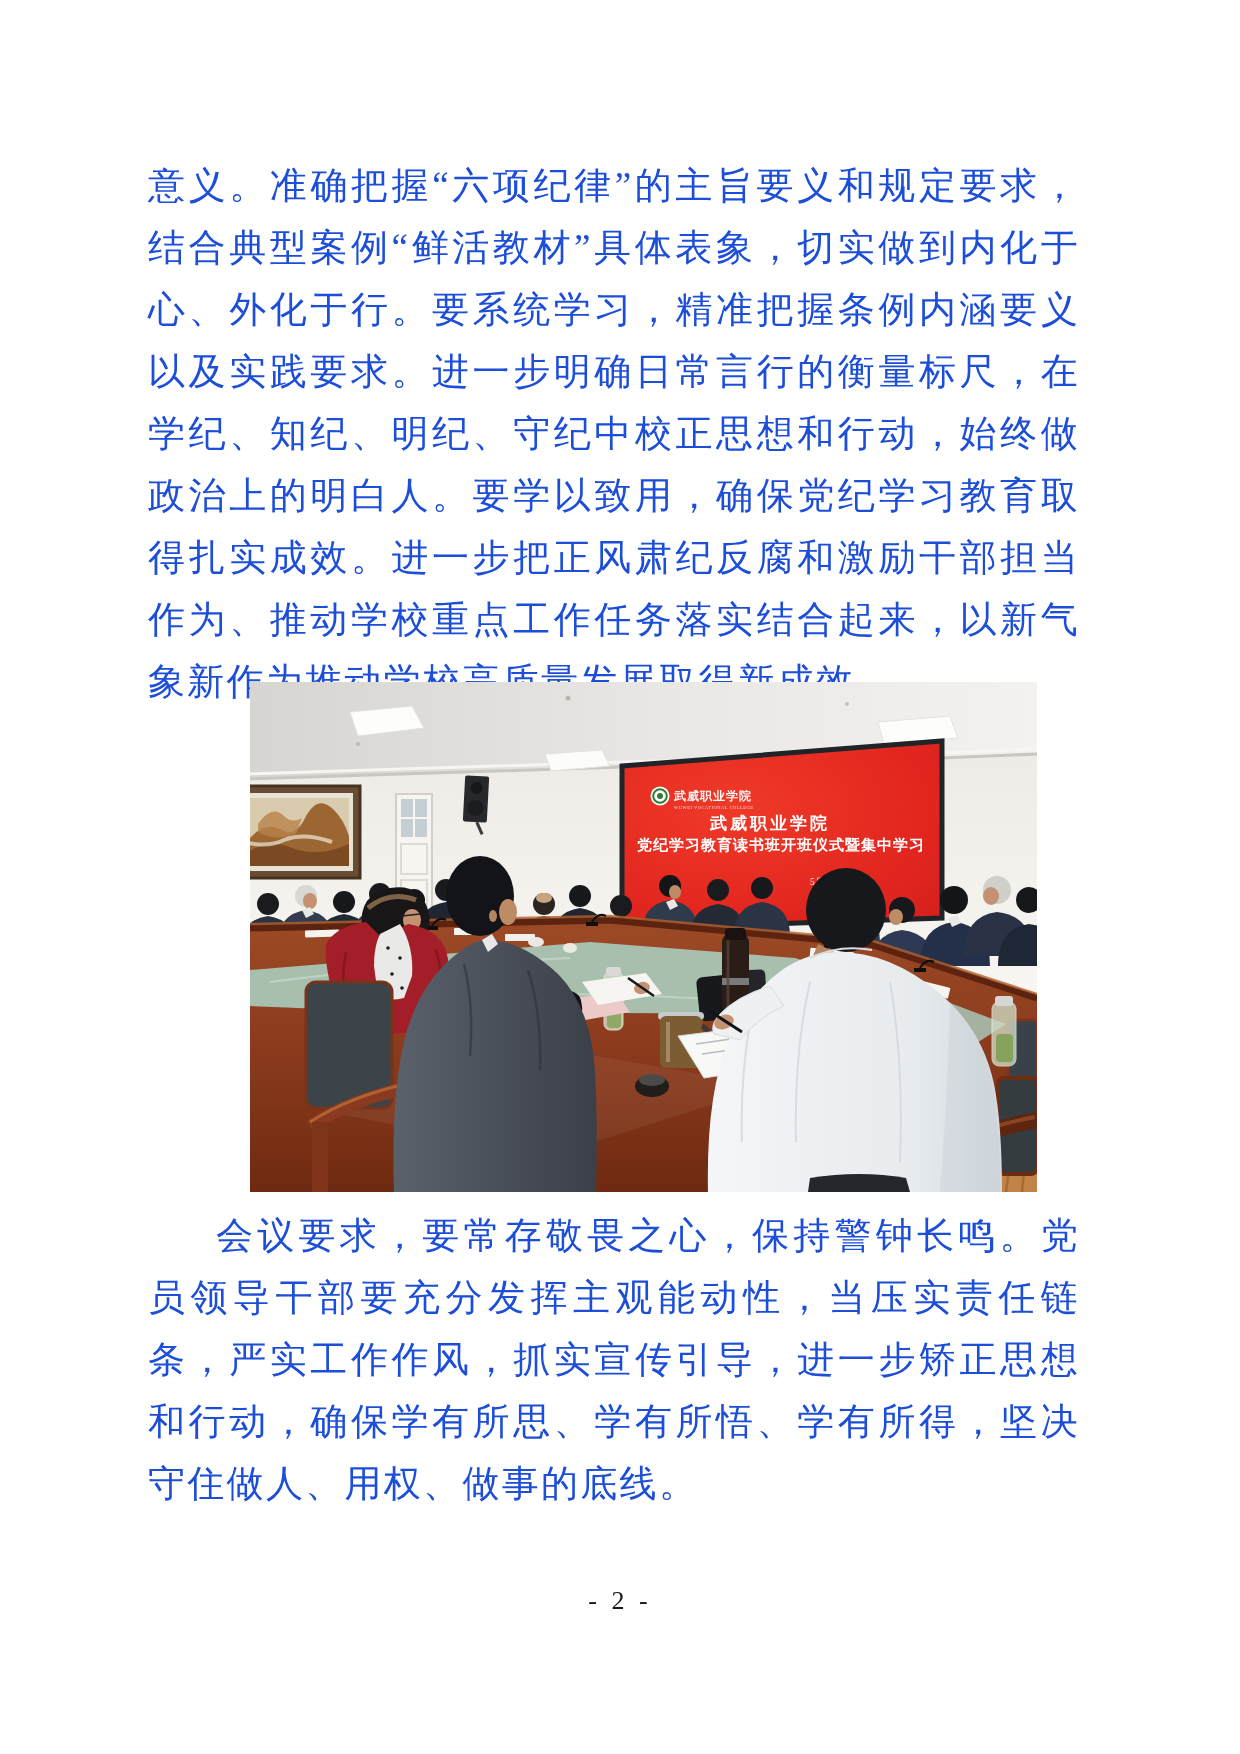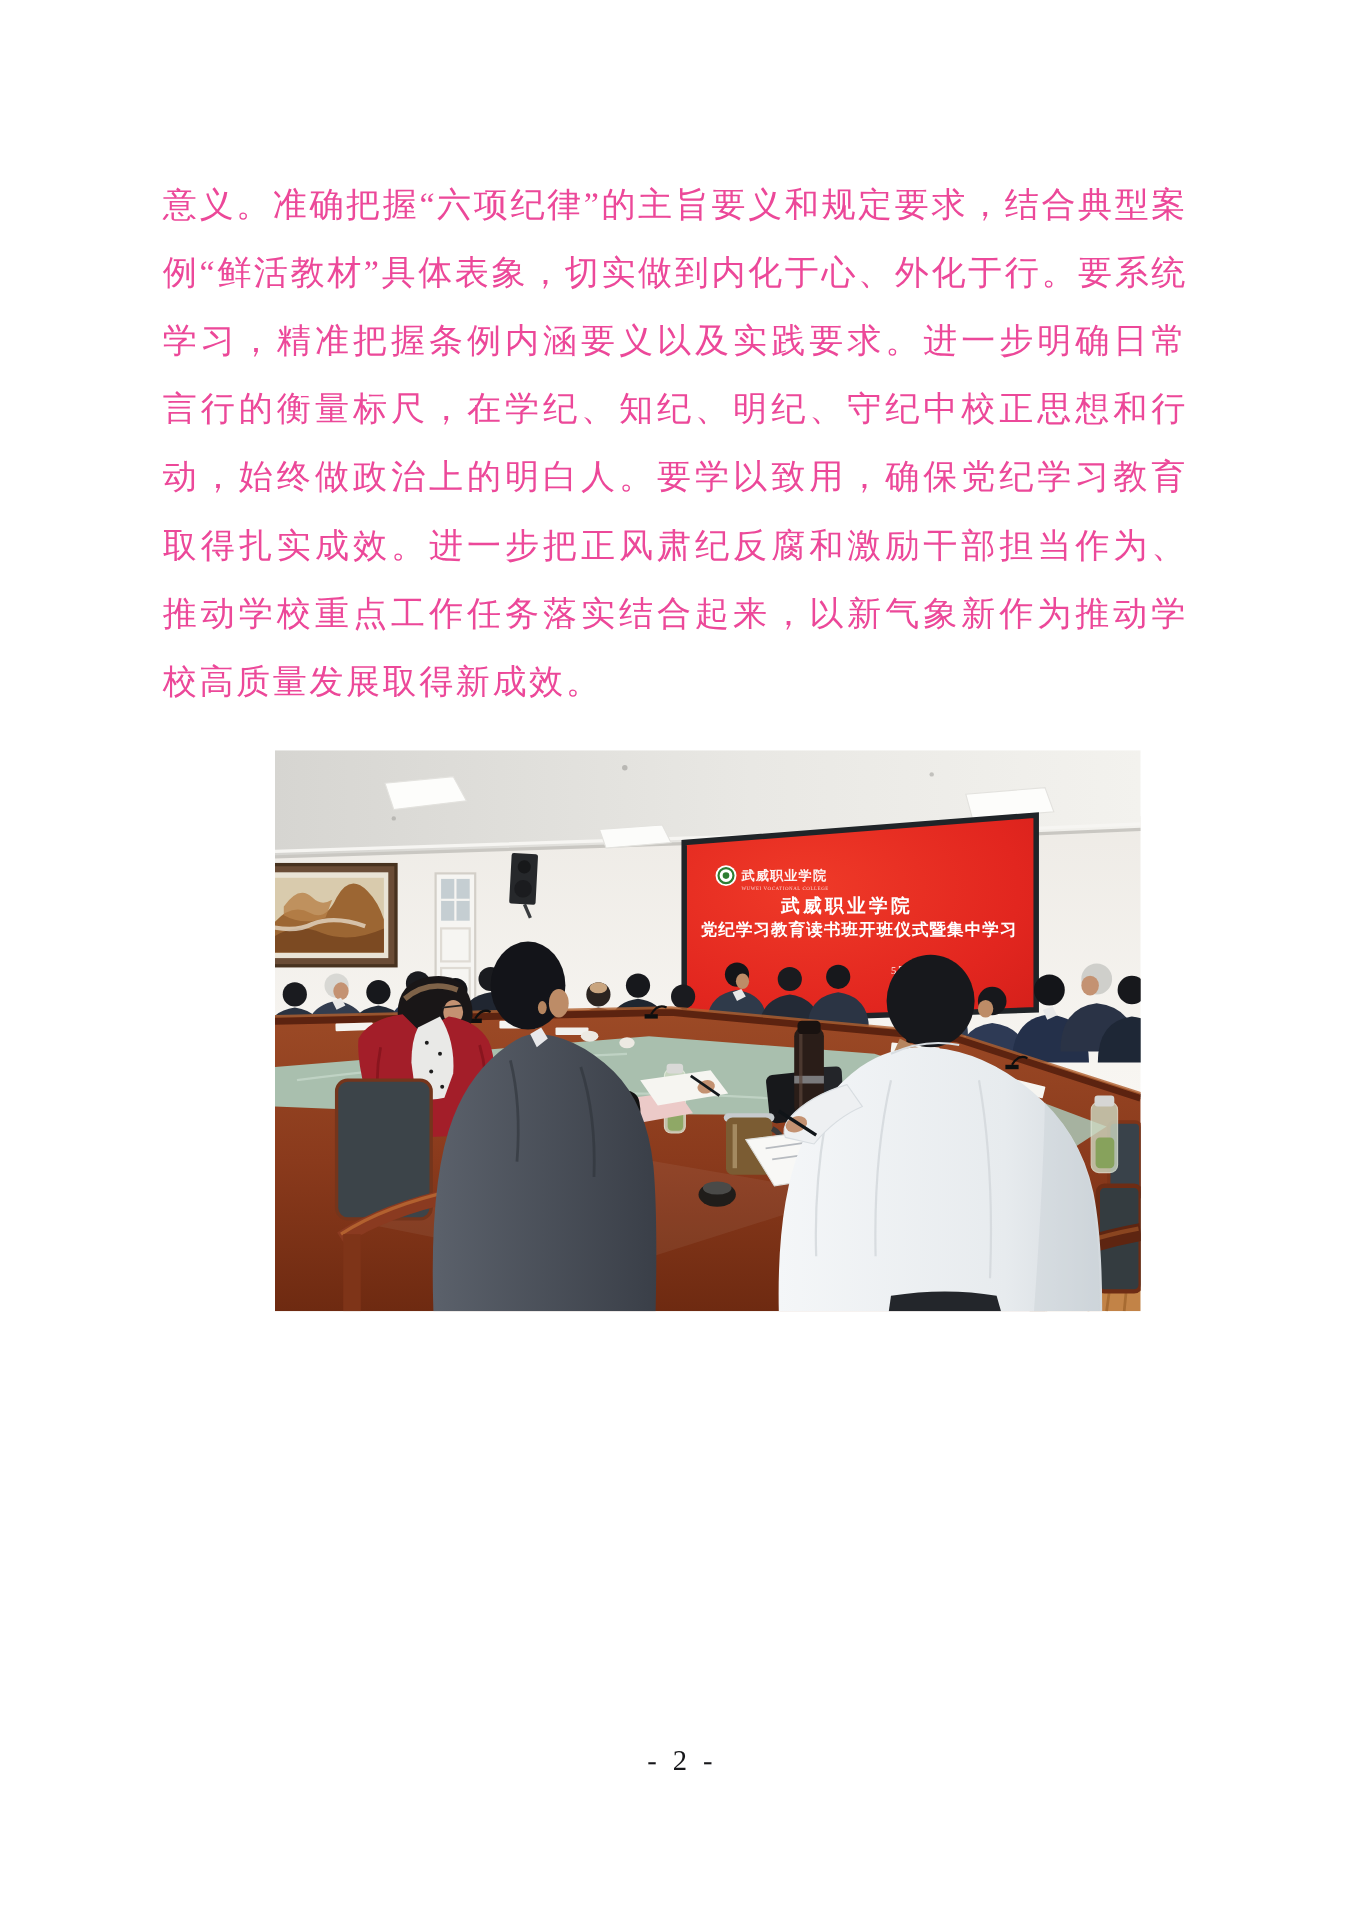--- a/index.html
+++ b/index.html
@@ -9,24 +9,24 @@
     height:1754px;
     background:#ffffff;
     font-family:"Liberation Serif","DejaVu Serif",serif;
     overflow:hidden;
   }
   .para{
     position:absolute;
     left:148px;
     width:932px;
     margin:0;
-    font-size:31px;
+    font-size:37px;
     line-height:62px;
     letter-spacing:2.3px;
-    color:#ec4899;
+    color:#1d4ed8;
     text-align:justify;
     text-justify:inter-character;
     word-break:break-all;
   }
   .para1{ top:155px; }
   .para2{ top:1205px; text-indent:68px; }
   .photo{
     position:absolute;
     left:250px;
     top:682px;
@@ -362,16 +362,17 @@
         <path d="M560,276 q30,-14 62,-8" stroke="#d8dde1" stroke-width="2" fill="none"></path>
         <path d="M500,340 q-10,60 -8,120 M560,300 q-16,70 -14,160 M640,300 q14,80 10,180" stroke="#d2d7db" stroke-width="2" fill="none" opacity="0.8"></path>
         <path d="M520,304 q-34,10 -52,30 q-8,10 -4,18 l26,6 q20,-24 44,-34 z" fill="#eef0f2" stroke="#d8dde1"></path>
         <ellipse cx="474" cy="340" rx="10" ry="7" fill="#c49272" transform="rotate(-20 474 340)"></ellipse>
         <line x1="458" y1="328" x2="492" y2="350" stroke="#101418" stroke-width="3"></line>
         <path d="M560,496 q50,-8 96,0 l4,14 -102,0 z" fill="#23262b"></path>
       </g>
     </svg>
   </figure>
 
+  <p class="para para2">会议要求，要常存敬畏之心，保持警钟长鸣。党员领导干部要充分发挥主观能动性，当压实责任链条，严实工作作风，抓实宣传引导，进一步矫正思想和行动，确保学有所思、学有所悟、学有所得，坚决守住做人、用权、做事的底线。</p>
 
   <div class="page-number">- 2 -</div>
 
 </div>
 
 </body></html>

